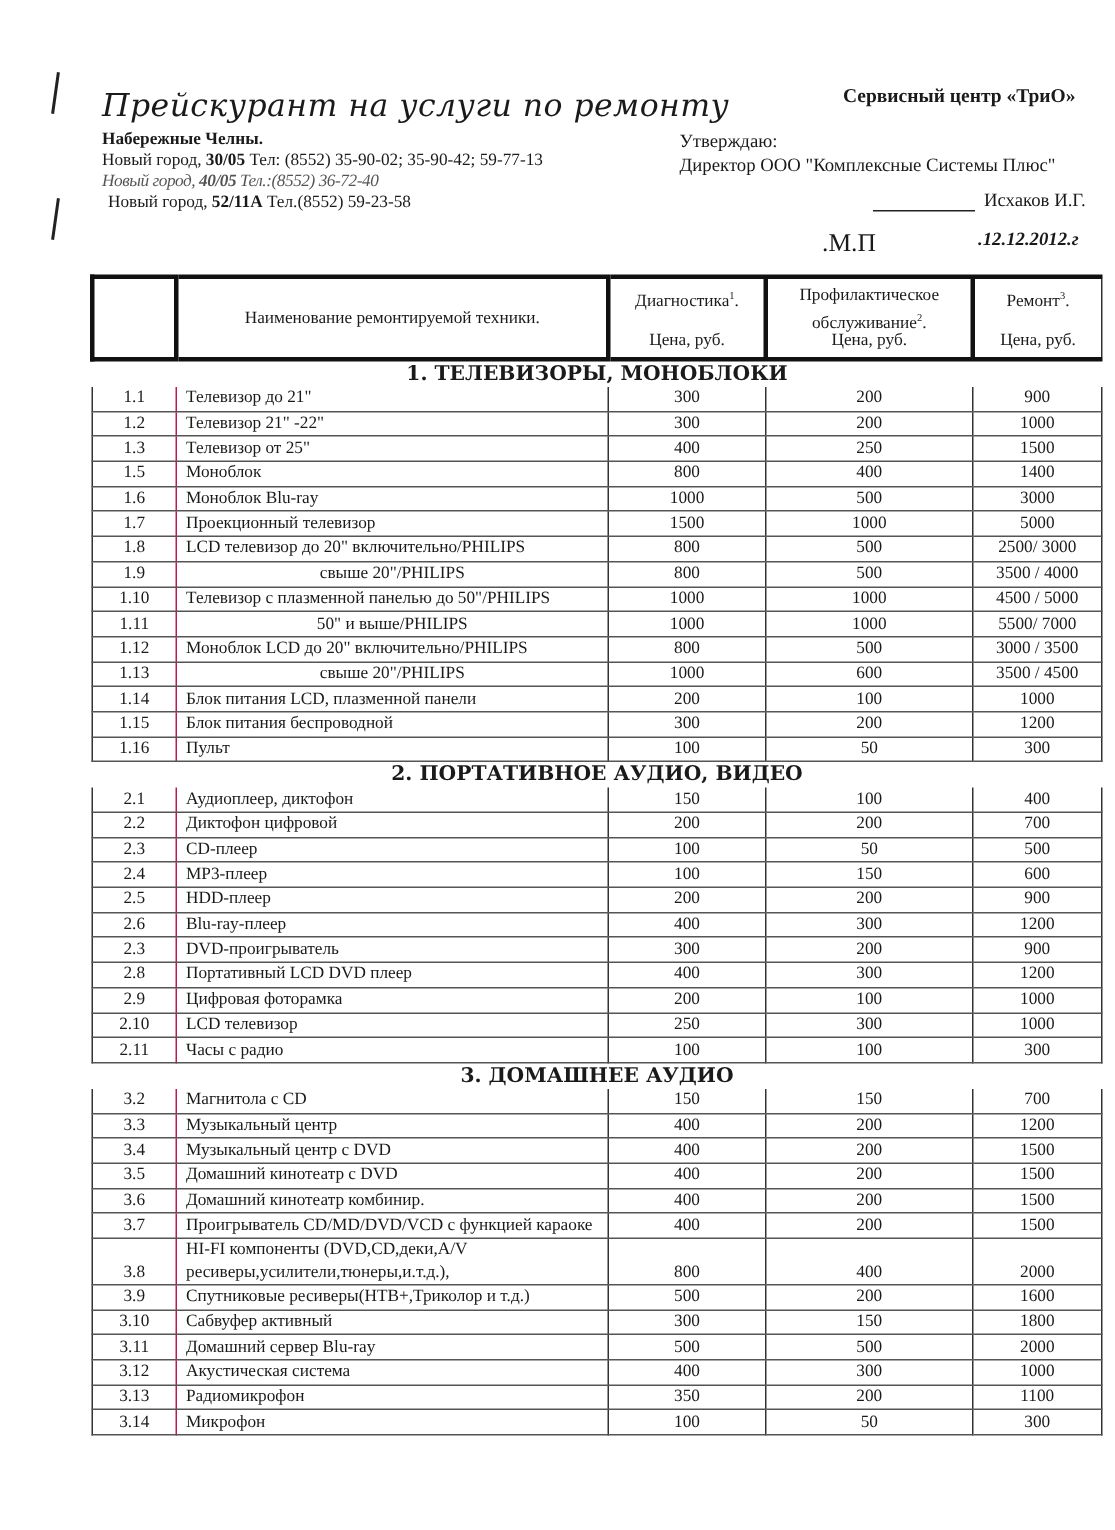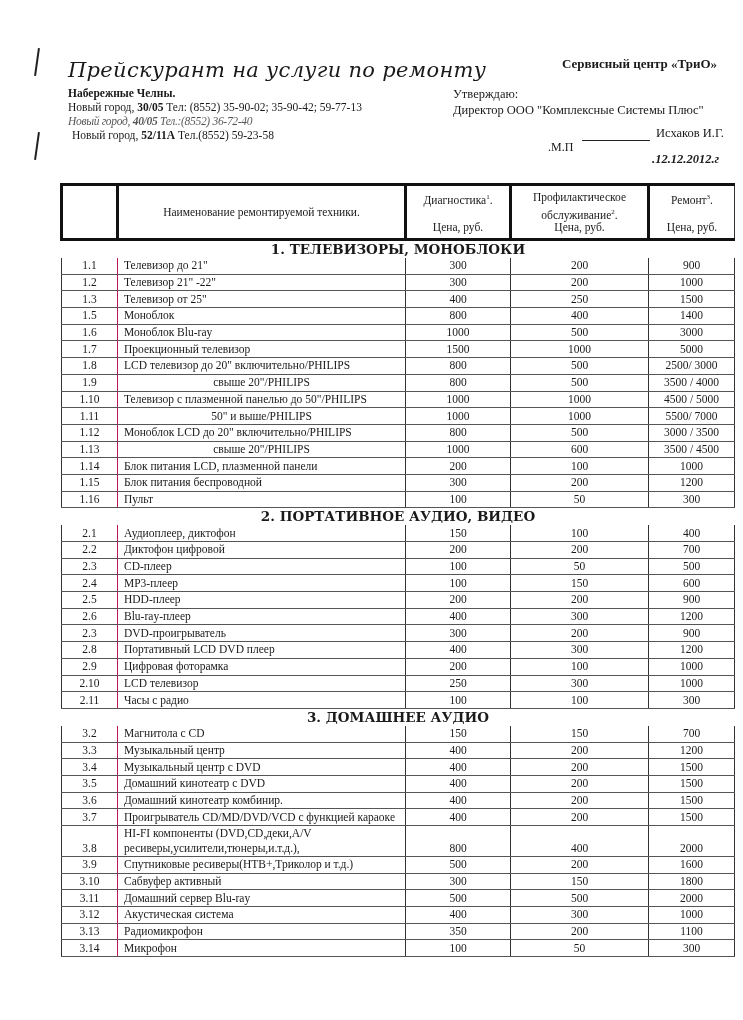--- a/index.html
+++ b/index.html
@@ -8,21 +8,21 @@
   .mark { position:absolute; width:2px; background:#222; transform:rotate(8deg); }
   .title { position:absolute; left:68px; top:58px; font-size:21px; font-weight:normal;
            font-style:italic; letter-spacing:0.3px; font-family:"DejaVu Serif", serif; }
   .center-name { position:absolute; right:26px; top:56px; font-size:13px; font-weight:bold; }
   .addr { position:absolute; left:68px; top:86px; font-size:11.5px; line-height:14px; }
   .addr div { white-space:nowrap; }
   .addr .blur { opacity:0.75; font-style:italic; letter-spacing:-0.3px; }
   .approve { position:absolute; left:453px; top:86px; font-size:12.5px; line-height:16px; }
   .signer { position:absolute; left:582px; top:126px; font-size:12.5px; }
   .signer .line { display:inline-block; width:68px; border-bottom:1px solid #222; margin-right:6px; vertical-align:bottom; }
-  .mp { position:absolute; left:548px; top:140px; font-size:12px; }
+  .mp { position:absolute; left:548px; top:152px; font-size:17px; }
   .date { position:absolute; left:652px; top:152px; font-size:12.5px; font-weight:bold; font-style:italic; }
 
   table.price { position:absolute; left:60px; top:183px; width:666px; border-collapse:collapse;
                 font-size:11.5px; table-layout:fixed; }
   table.price td, table.price th { border-bottom:1px solid #555; padding:0; height:15.7px; line-height:15px; }
   table.price th { font-weight:normal; border-top:3px solid #111; border-bottom:3px solid #111; height:52px; vertical-align:middle; font-size:11.5px; }
   .c-num { width:53px; text-align:center; border-left:1px solid #333; border-right:1px solid #be185d; }
   .c-name { width:285px; text-align:left; padding-left:6px !important; border-right:1px solid #333; }
   .c-diag { width:102px; text-align:center; border-right:1px solid #333; }
   .c-prof { width:135px; text-align:center; border-right:1px solid #333; }

